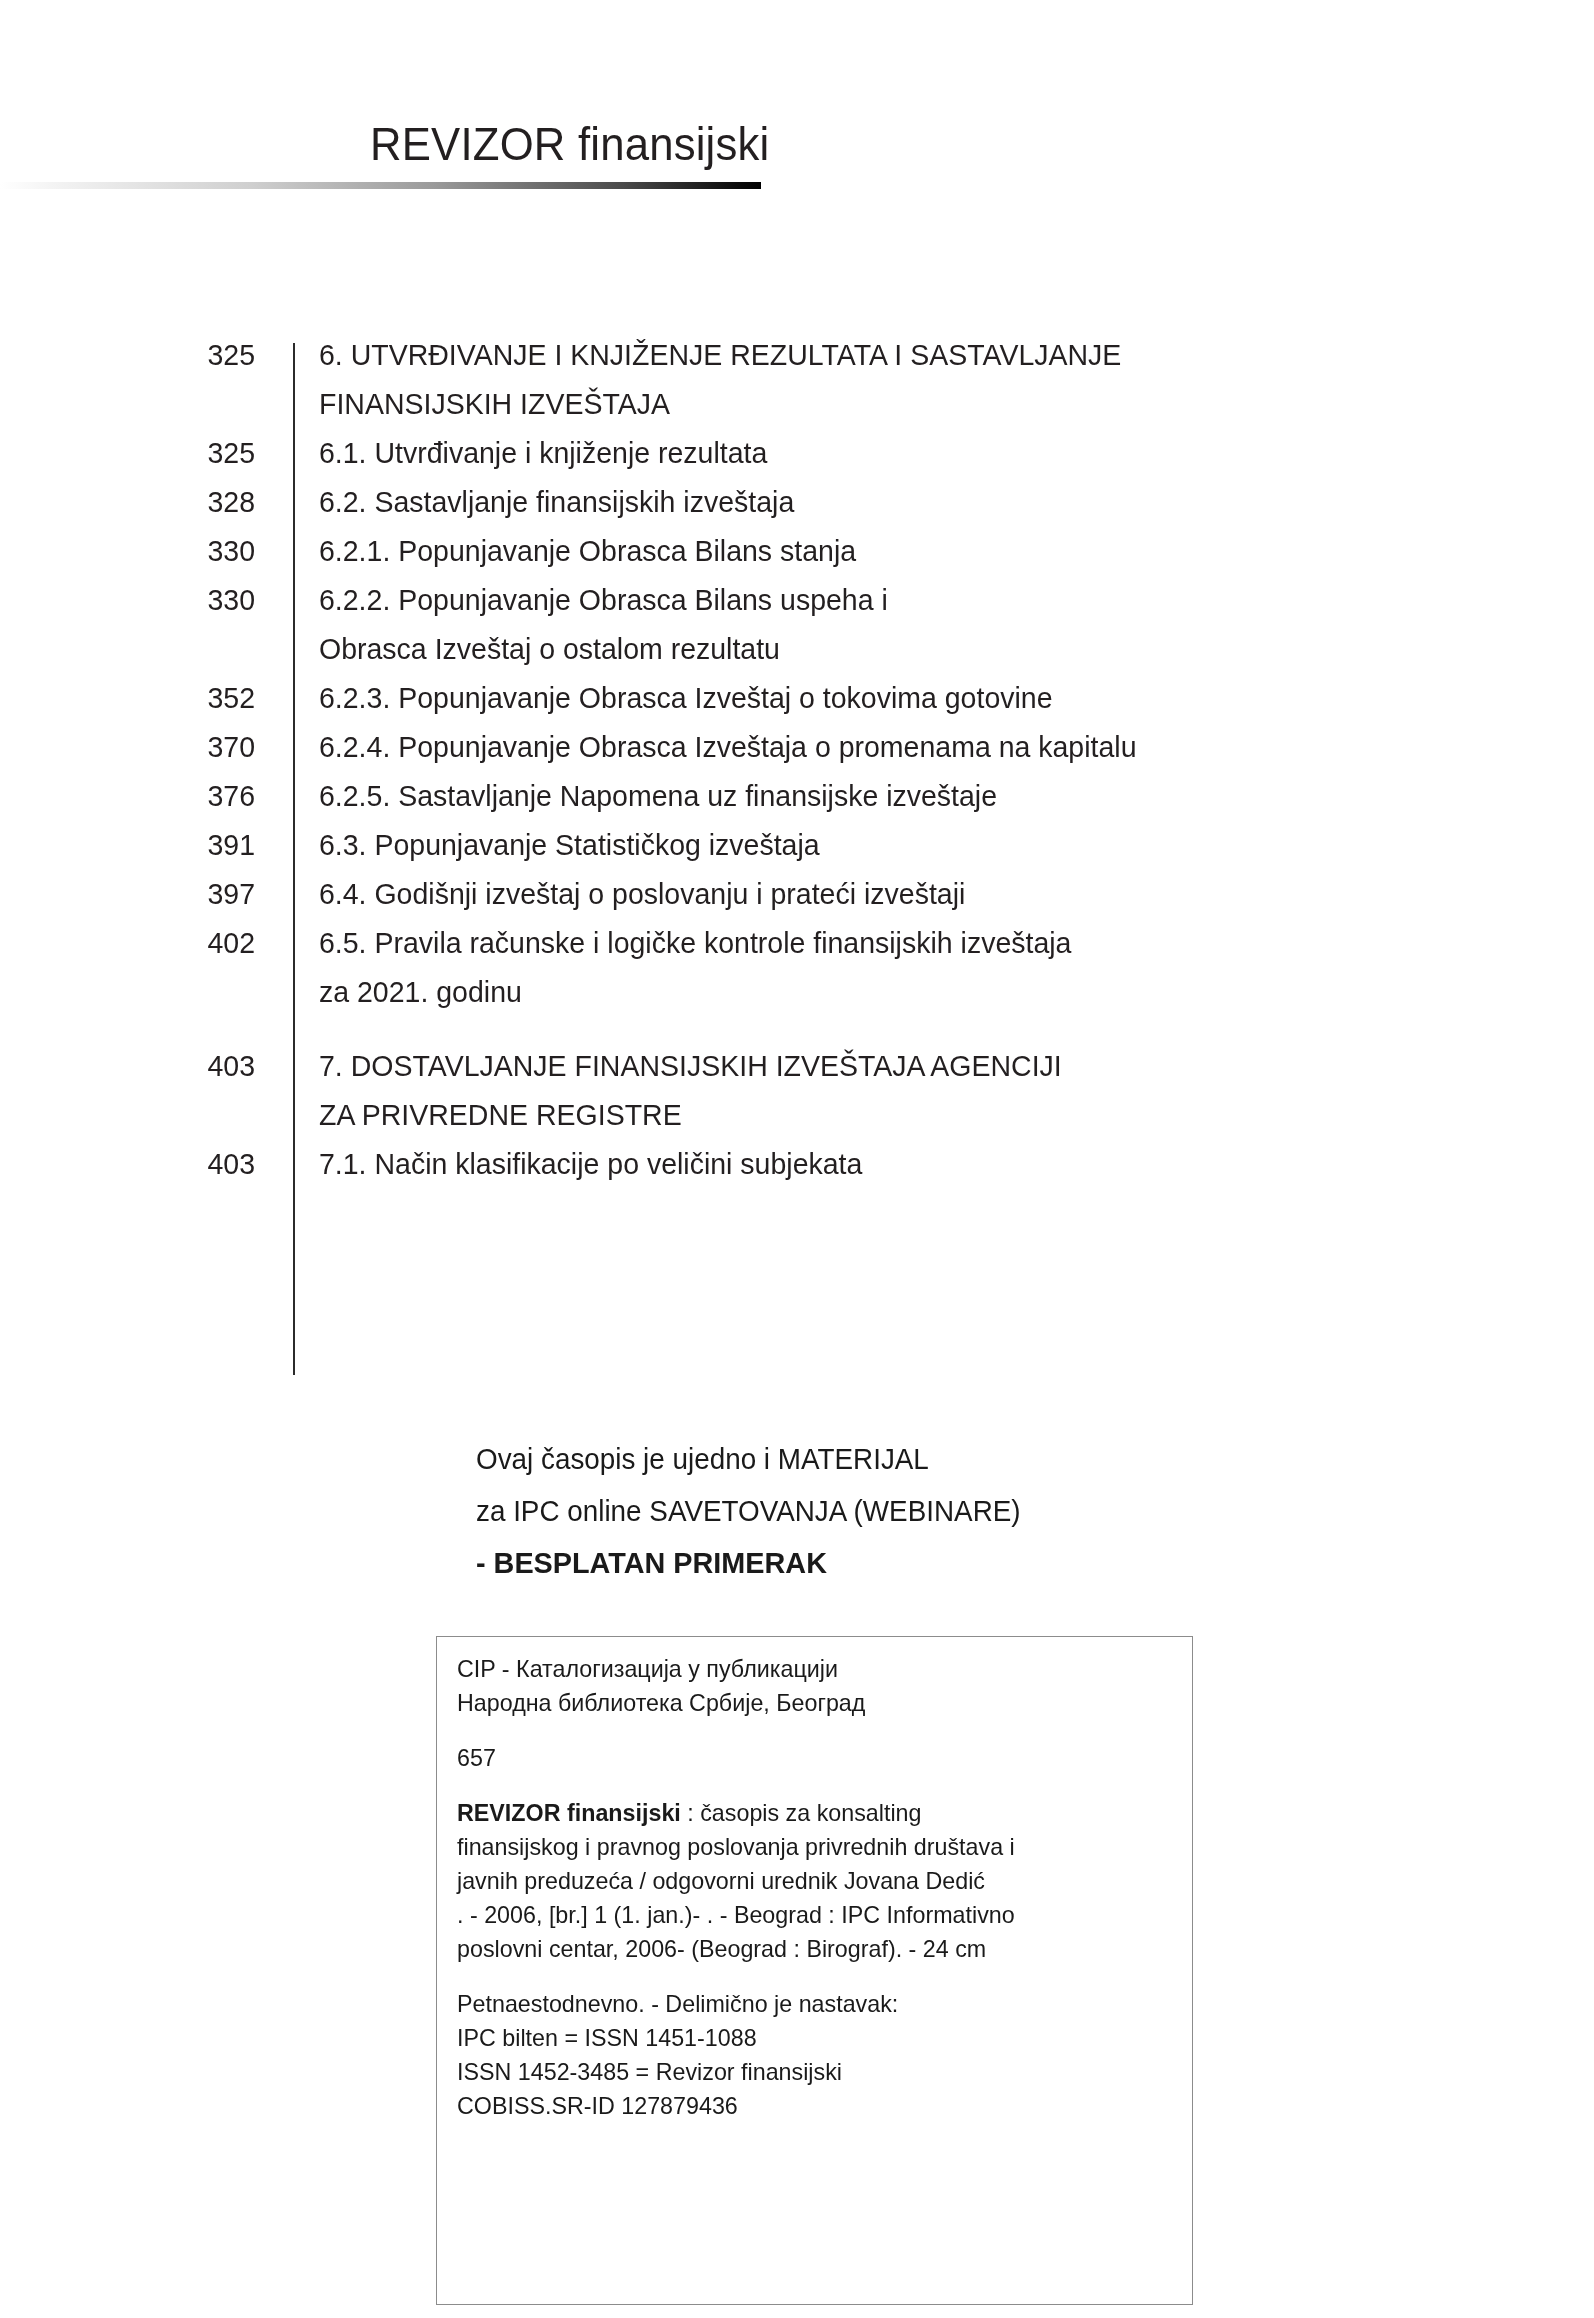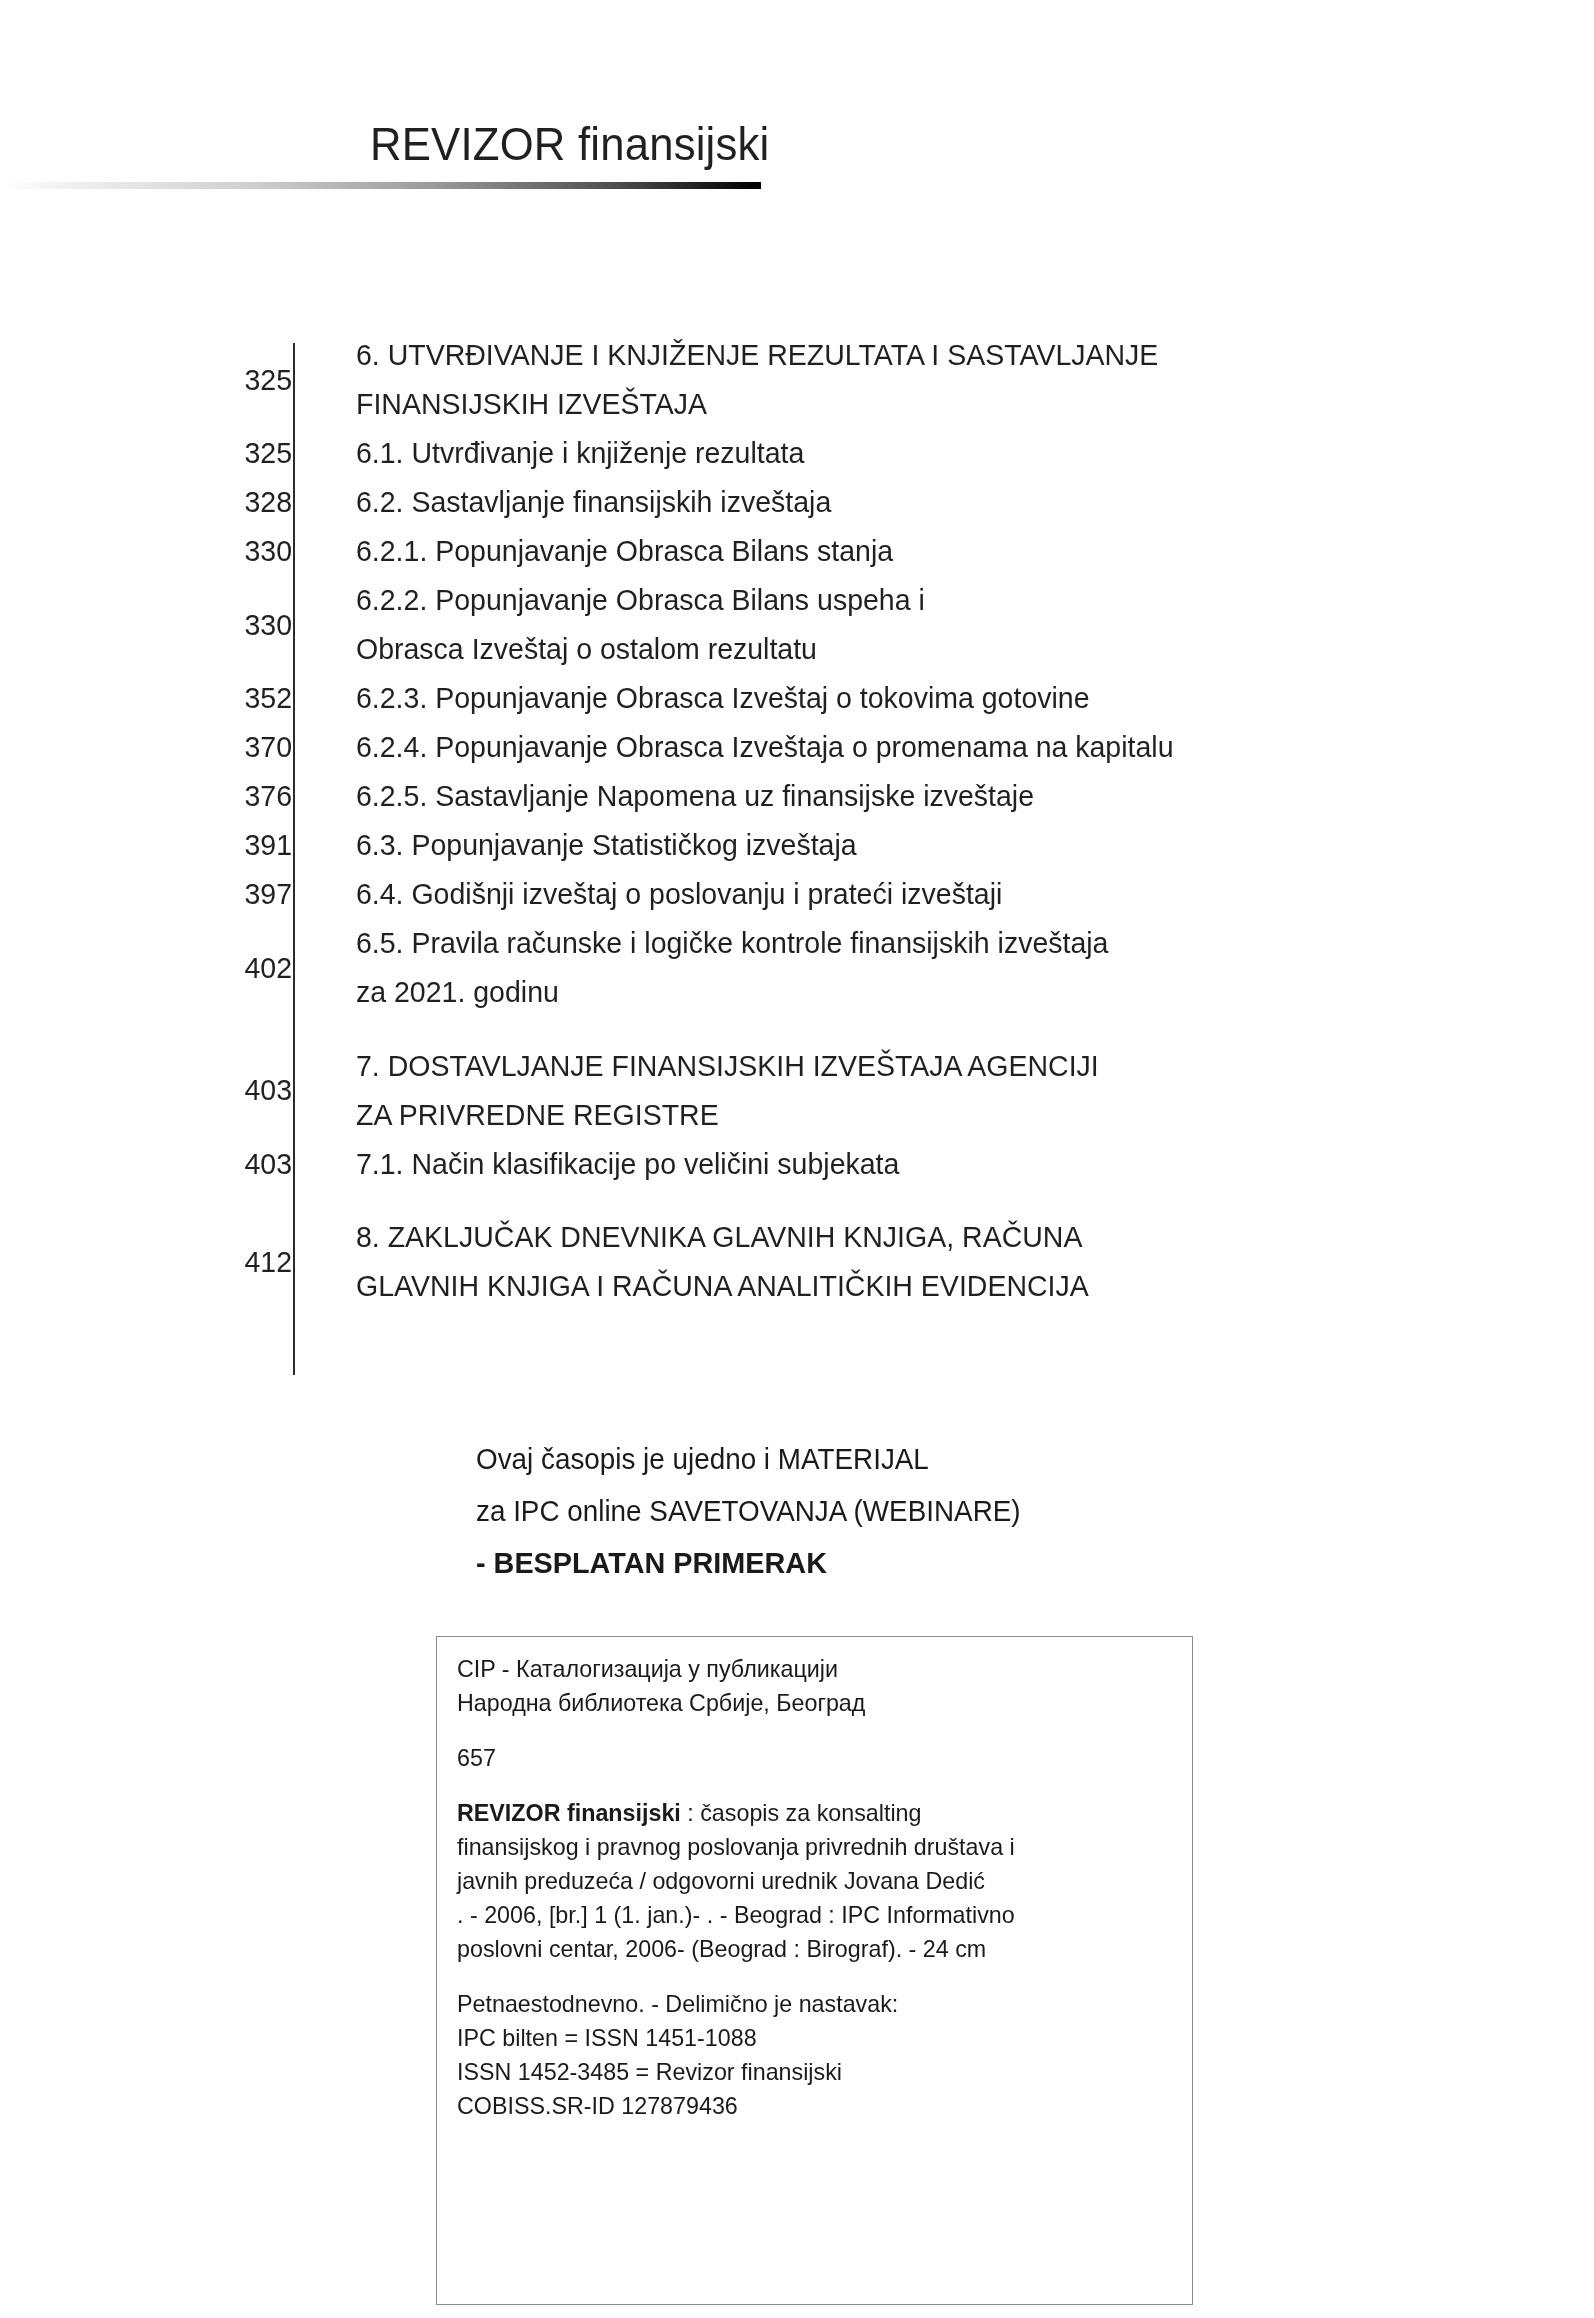--- a/index.html
+++ b/index.html
@@ -56,23 +56,22 @@
     position: absolute;
     left: 293px;
     top: 13px;
     width: 1.6px;
     height: 1032px;
     background: #2b2b2b;
   }
   .toc-row {
     position: relative;
     display: flex;
-    align-items: center;
+    align-items: flex-start;
     min-height: 49px;
-    padding-left: 37px;
   }
   .toc-row.gap-before {
     margin-top: 24.5px;
   }
   .toc-page {
     width: 255px;
     text-align: right;
     font-size: 30px;
     font-weight: 300;
     color: #231f20;
@@ -207,25 +206,20 @@
 za 2021. godinu</div>
       </div>
       <div class="toc-row gap-before">
         <div class="toc-page">403</div>
         <div class="toc-title">7. DOSTAVLJANJE FINANSIJSKIH IZVEŠTAJA AGENCIJI
 ZA PRIVREDNE REGISTRE</div>
       </div>
       <div class="toc-row">
         <div class="toc-page">403</div>
         <div class="toc-title">7.1. Način klasifikacije po veličini subjekata</div>
-      </div>
-      <div class="toc-row gap-before">
-        <div class="toc-page">412</div>
-        <div class="toc-title">8. ZAKLJUČAK DNEVNIKA GLAVNIH KNJIGA, RAČUNA
-GLAVNIH KNJIGA I RAČUNA ANALITIČKIH EVIDENCIJA</div>
       </div>
     </div>
 </div>
 
 <div id="promo">
   <div class="promo-line">Ovaj časopis je ujedno i MATERIJAL</div>
   <div class="promo-line">za IPC online SAVETOVANJA (WEBINARE)</div>
   <div class="promo-line bold">- BESPLATAN PRIMERAK</div>
 </div>
 

